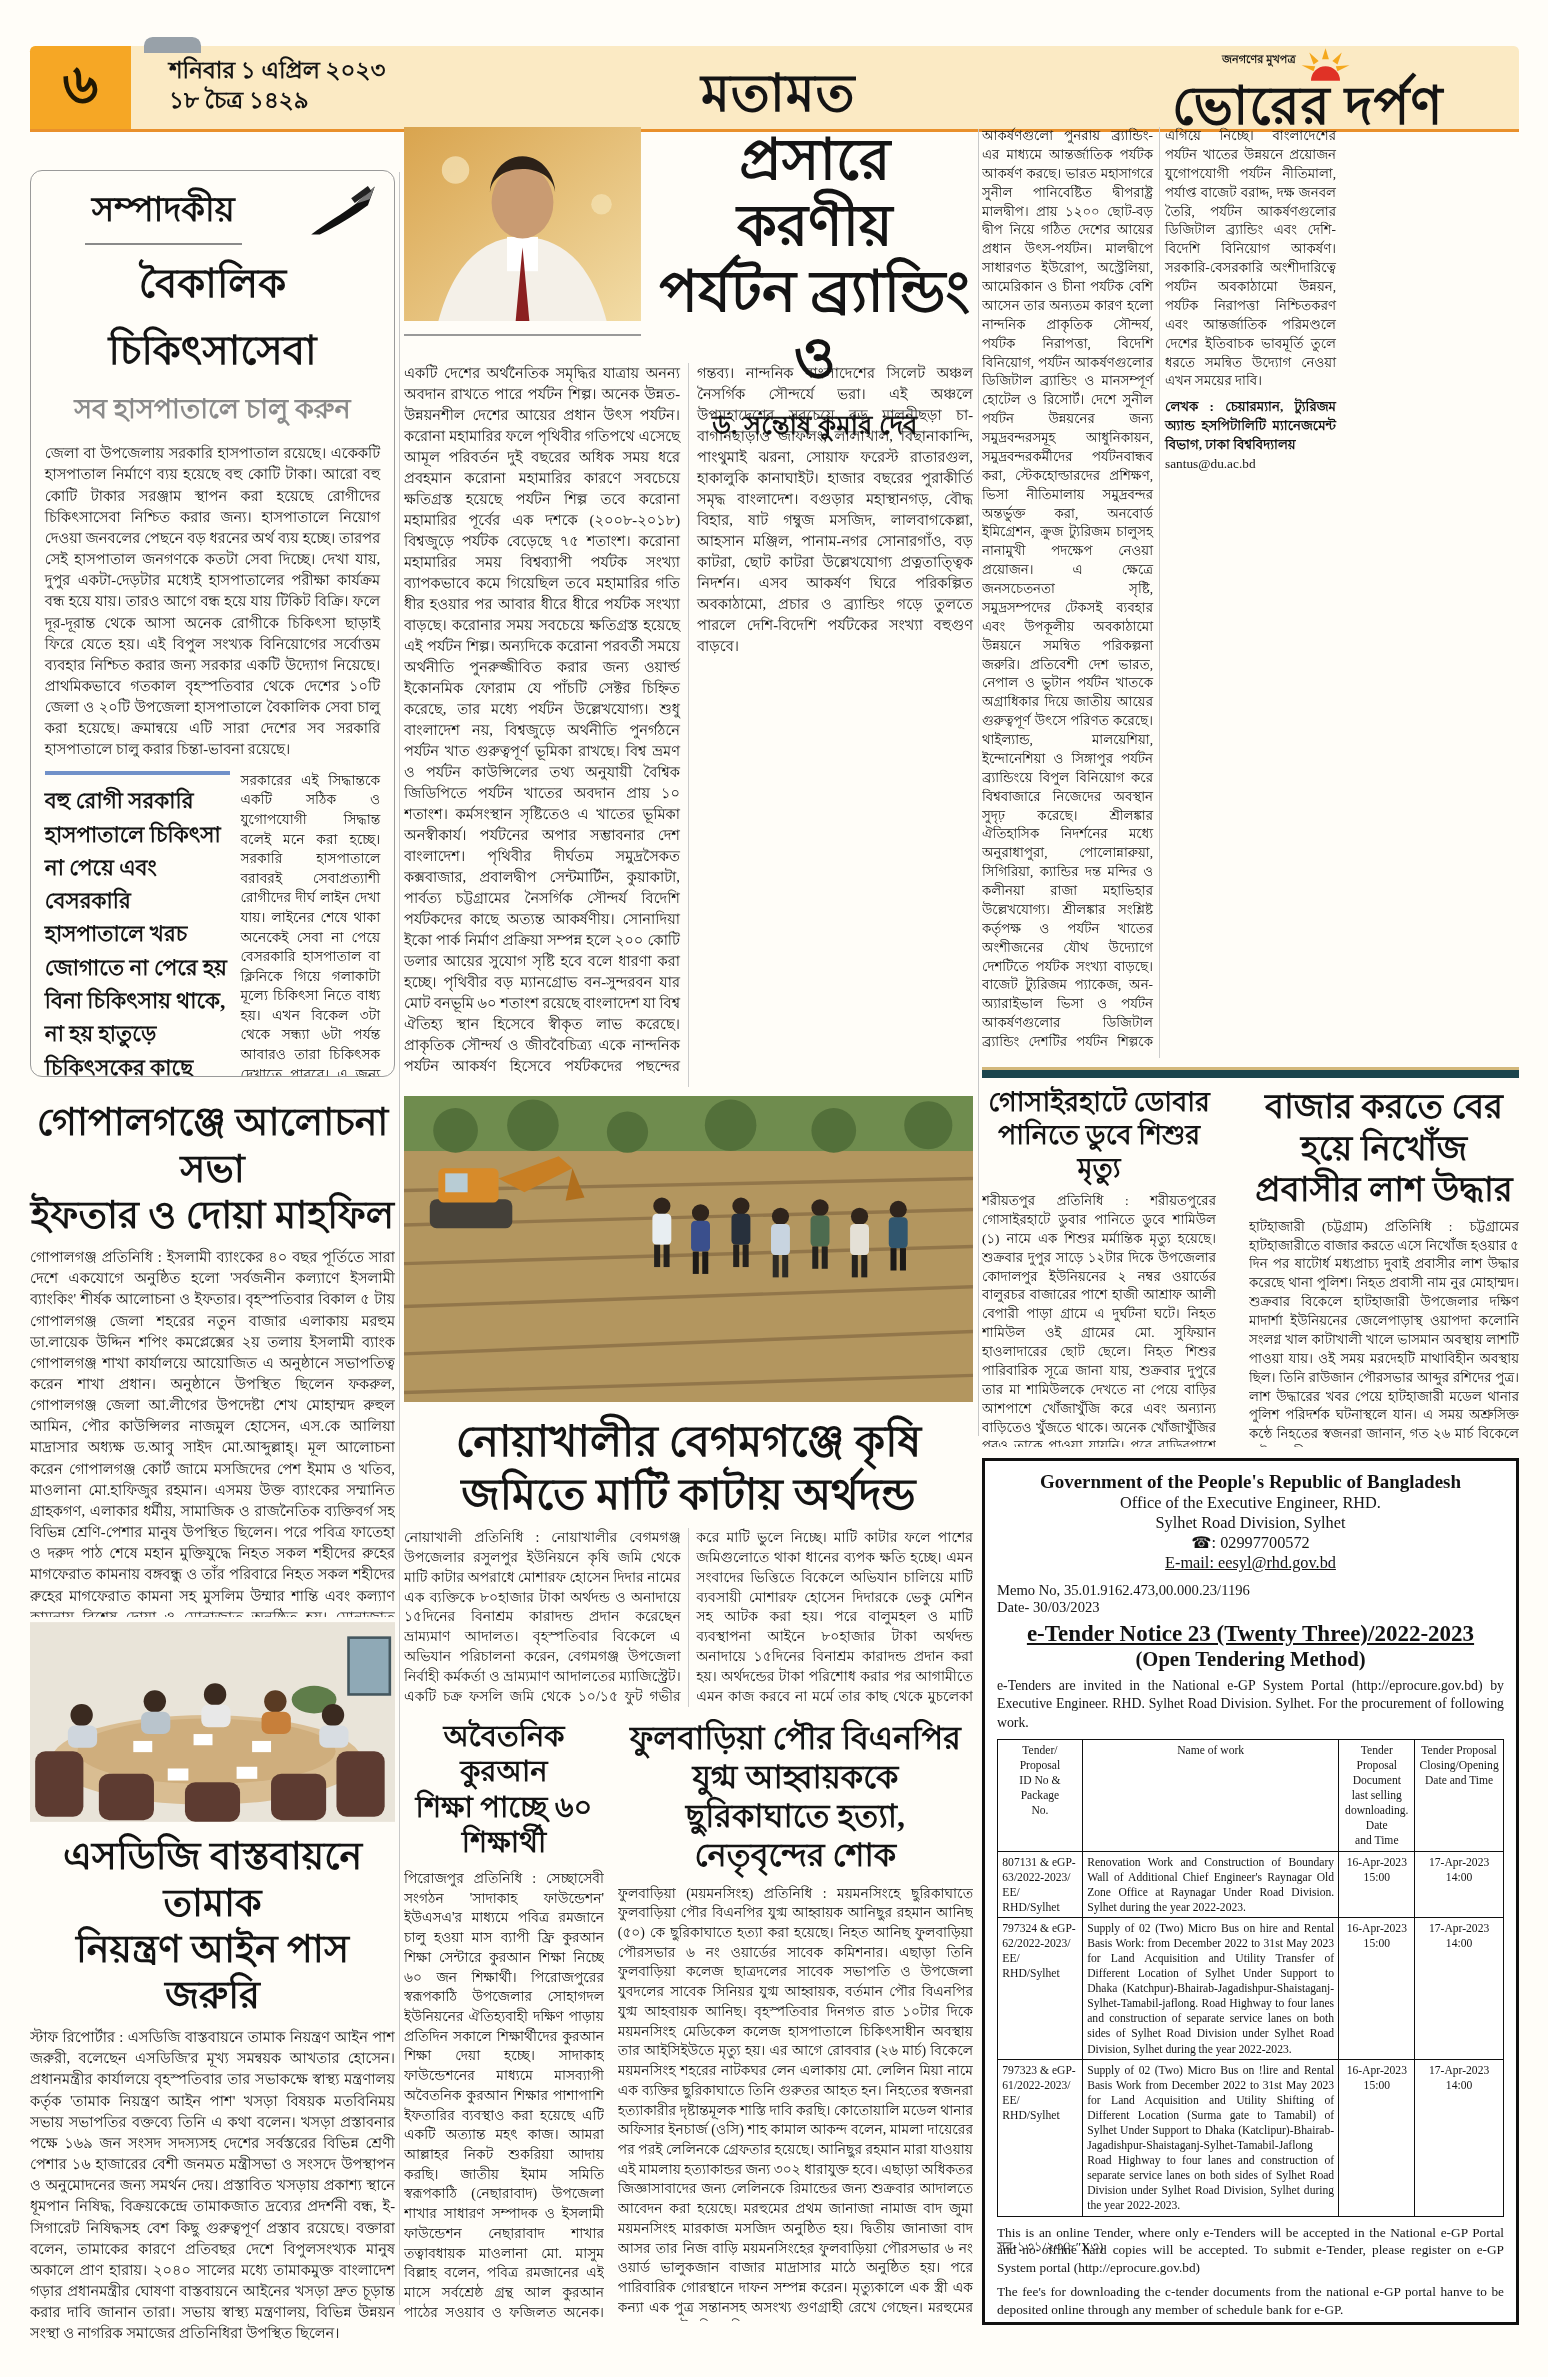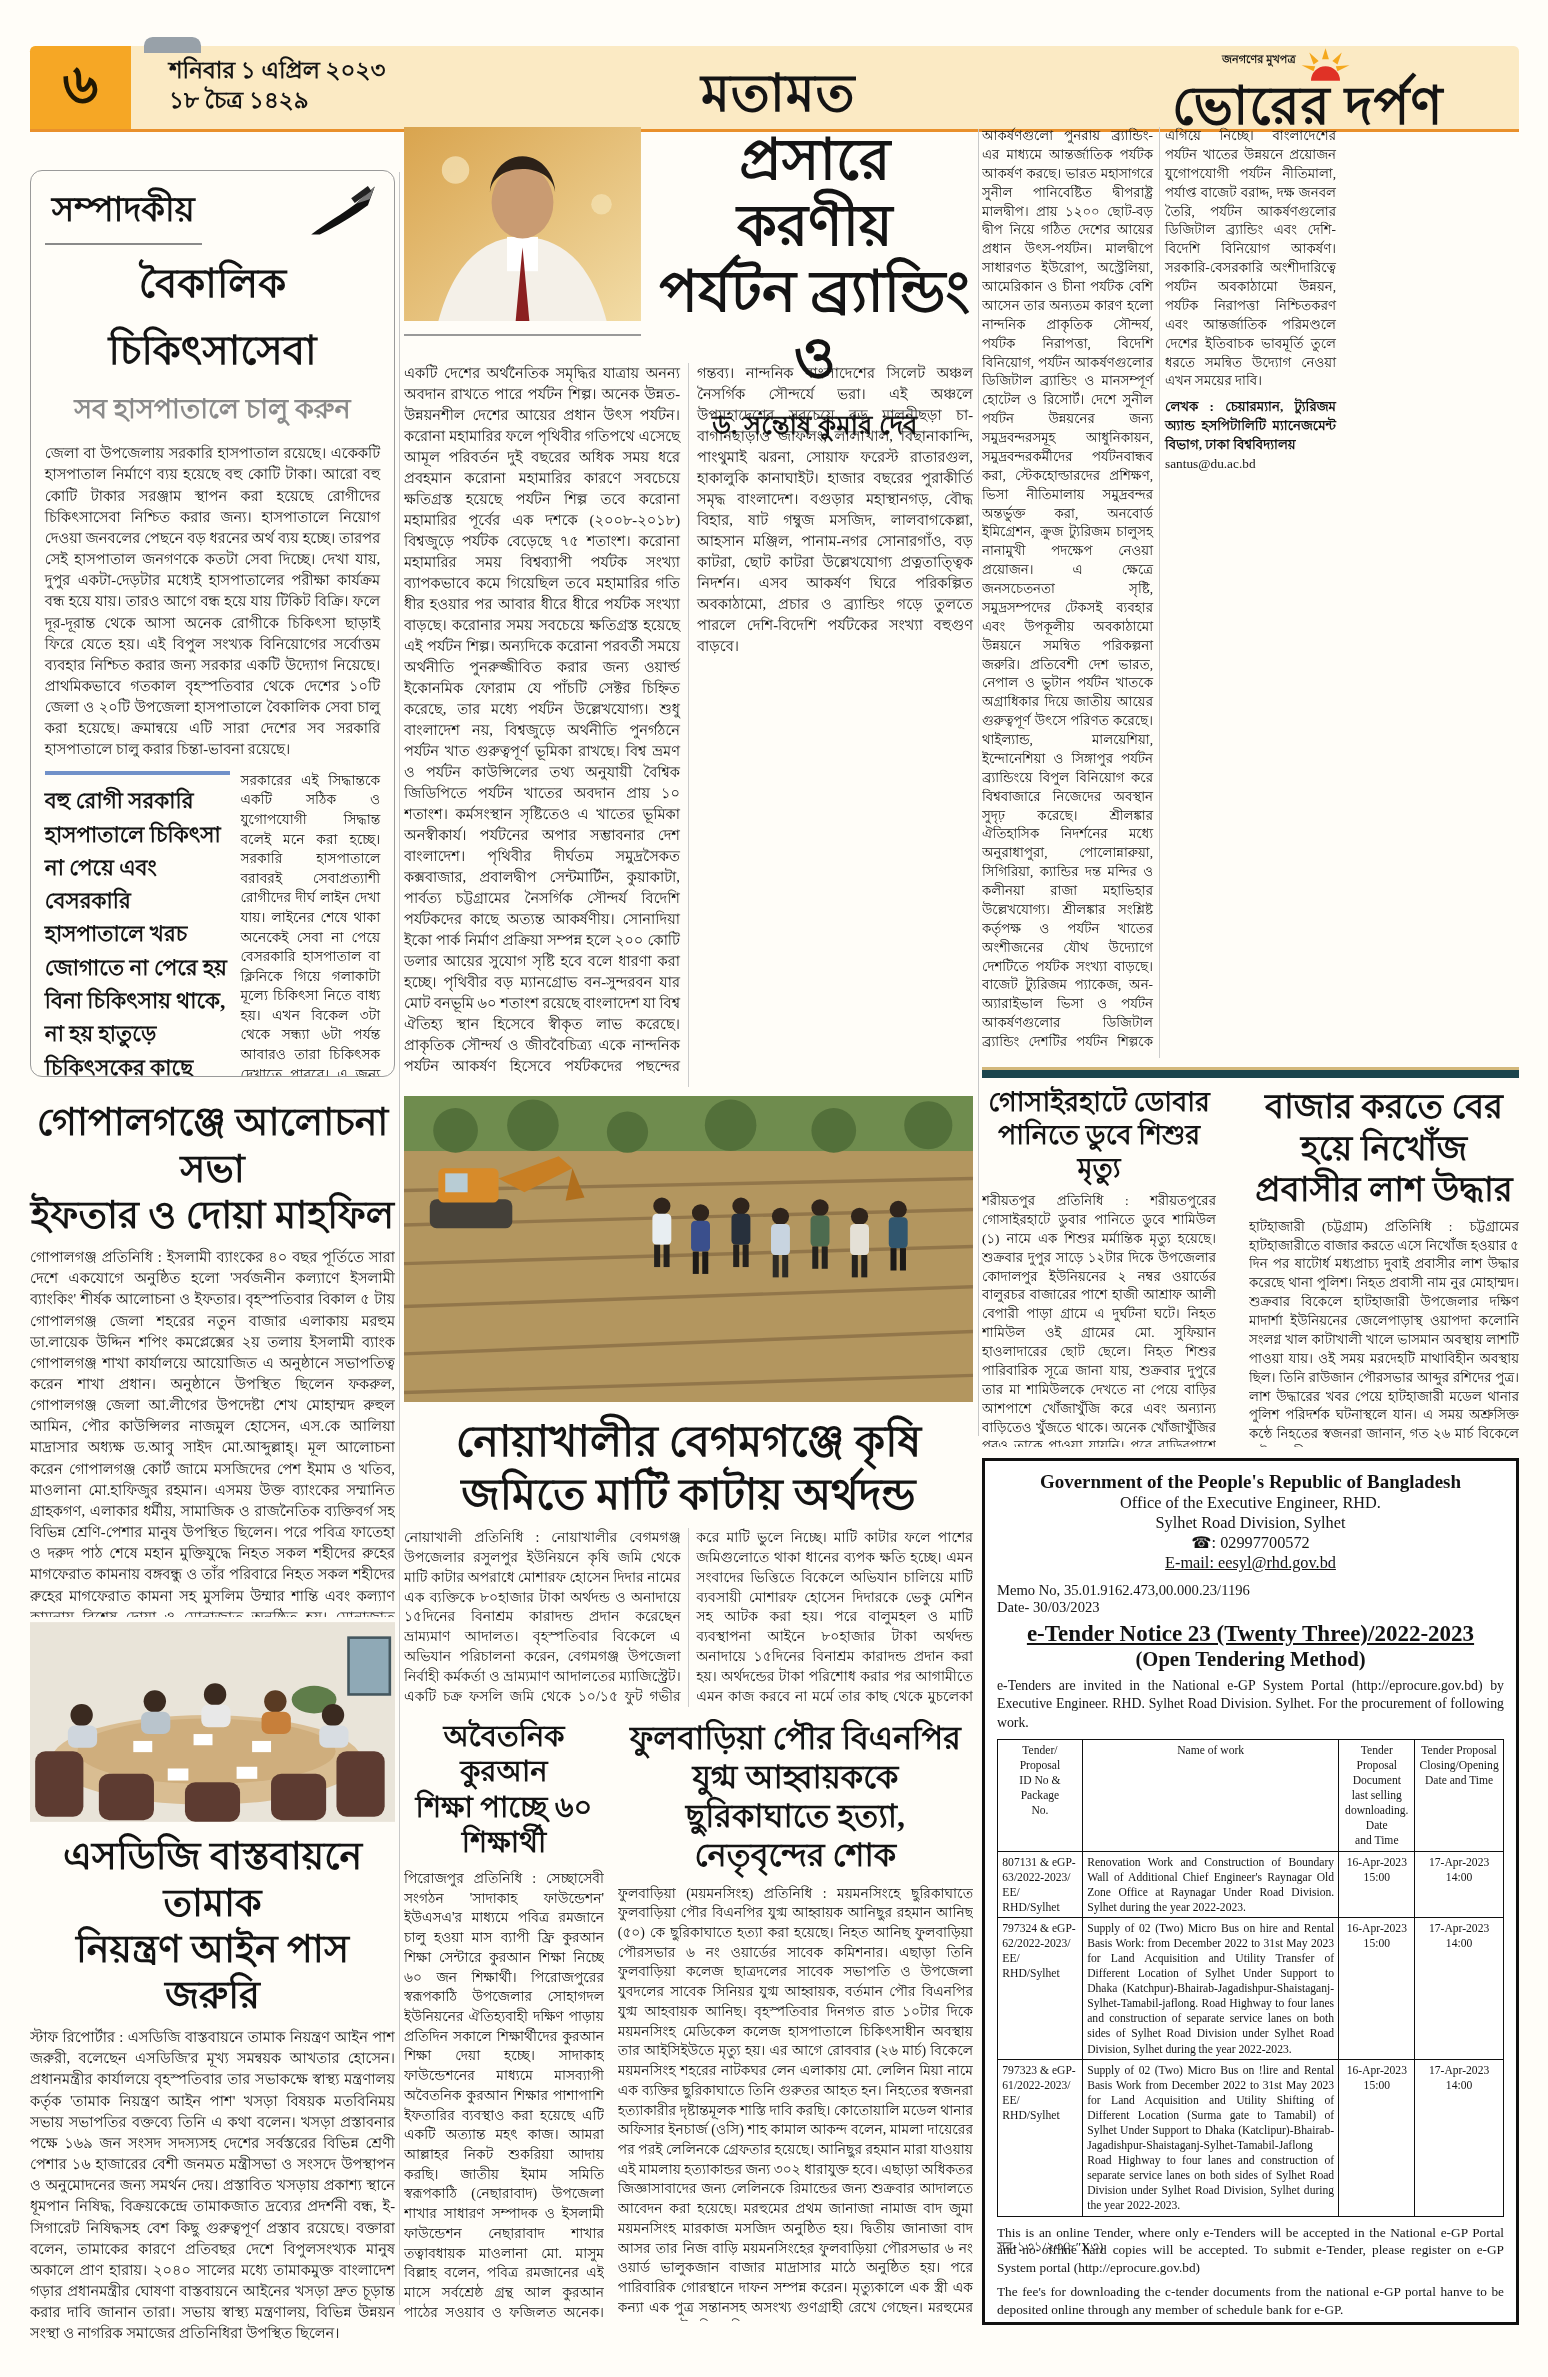--- a/index.html
+++ b/index.html
@@ -22,21 +22,21 @@
   
   .just{text-align:justify;}
   .hl{font-weight:800;text-align:center;line-height:1.22;}
   .vsep{position:absolute;width:0.9px;background:#c8c8c8;}
   .pre{white-space:pre-line;}
   
   .leftcol{position:absolute;left:30px;top:170px;width:365px;}
   .edbox{border:1.7px solid #9a9a9a;border-radius:12px;padding:12px 13.8px;height:907px;
          box-sizing:border-box;overflow:hidden;}
   .ed-head{display:flex;justify-content:space-between;align-items:flex-start;}
-  .ed-kicker{font-size:34px;font-weight:700;border-bottom:2.6px solid #8a8a8a;padding:0 6.9px 3.4px 6.9px;}
+  .ed-kicker{font-size:34px;font-weight:700;border-bottom:2.6px solid #8a8a8a;padding:0 6.9px 3.4px 6.9px;margin-left:40px;}
   .ed-title{font-size:40px;font-weight:800;text-align:center;margin:6.9px 0 1.7px;}
   .ed-sub{font-size:27px;color:#8b8b8b;font-weight:700;text-align:center;margin:0 0 10.3px;}
   .body17{font-size:14.6px;line-height:1.45;}
   .quote-row{display:flex;gap:10.3px;margin-top:10.3px;}
   .pullquote{width:57%;font-size:21.5px;line-height:1.55;font-weight:600;
              border-top:4.3px solid #7191c9;padding-top:10.3px;}
   .sidecol{width:43%;font-size:13.8px;line-height:1.42;}
   .artblock{margin-top:22.4px;}
   .hl-44{font-size:38px;}
   .clamp{overflow:hidden;}

